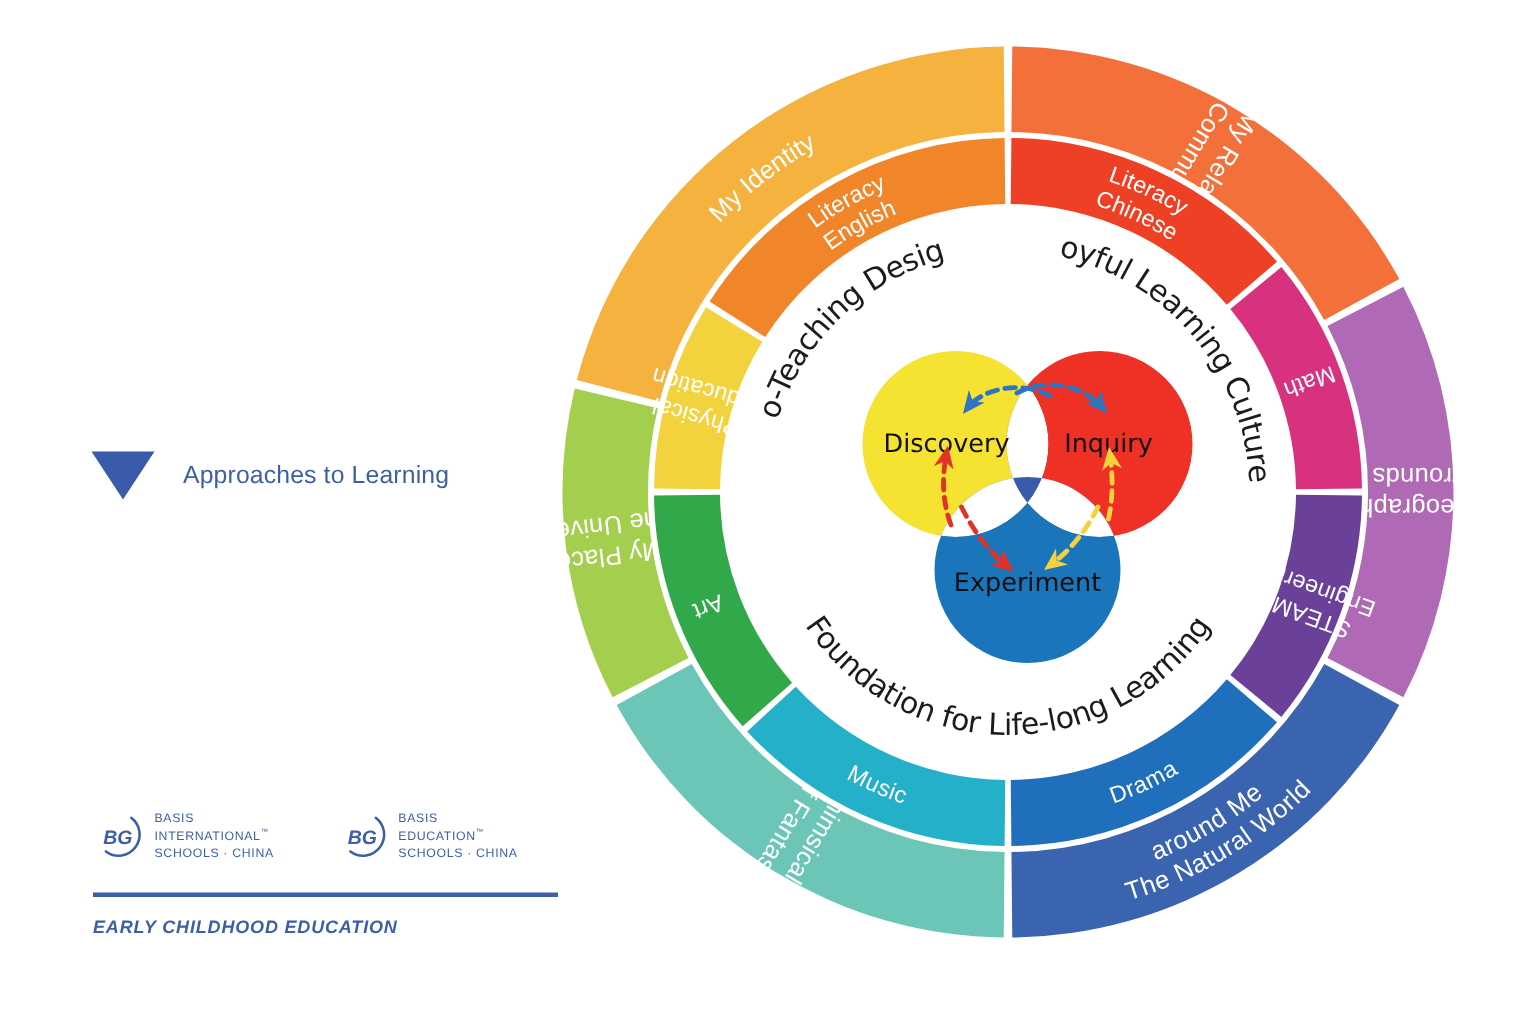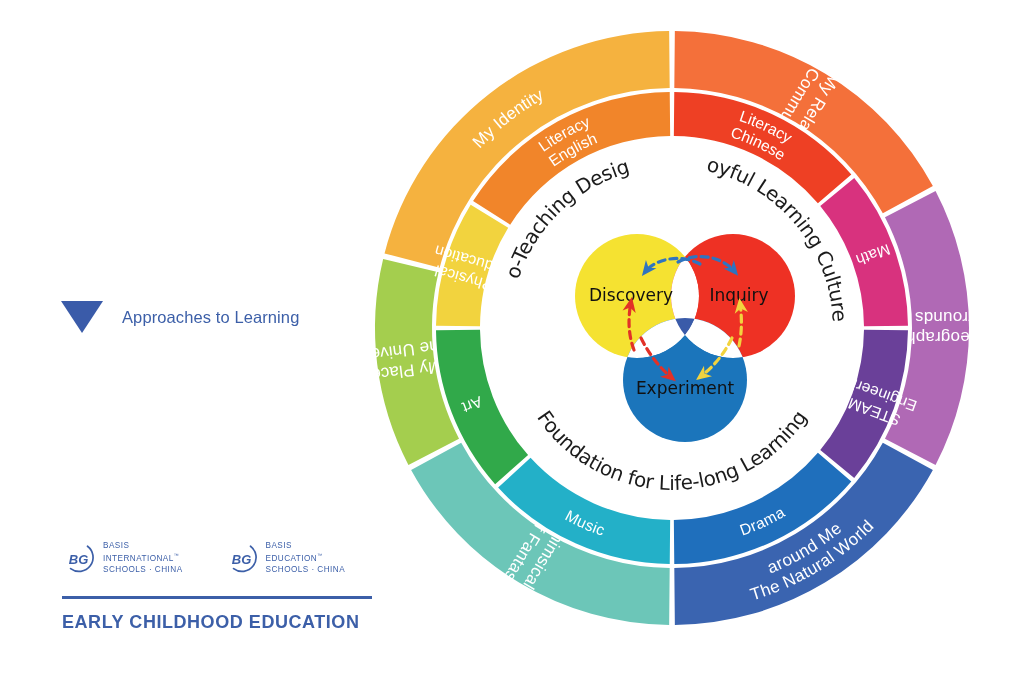--- a/index.html
+++ b/index.html
@@ -43,24 +43,25 @@
   .logo-words sup{font-size:5px;vertical-align:super;letter-spacing:0;}
   .brand-rule{
     margin-top:20px;
     height:3px;
     background:#3c5fa8;
     width:310px;
   }
   .brand-title{
     margin-top:13px;
     color:#3c5fa8;
-    font-size:18px;
+    font-size:12px;
     font-weight:bold;
     letter-spacing:.55px;
     white-space:nowrap;
+    font-style:italic;
   }
   .ring-label{
     fill:#ffffff;
     font-family:"Liberation Sans", sans-serif;
     font-size:15.5px;
     letter-spacing:.2px;
   }
   .ring-label-outer{font-size:17px;}
   .white-ring-label{
     fill:#1b1b1b;

